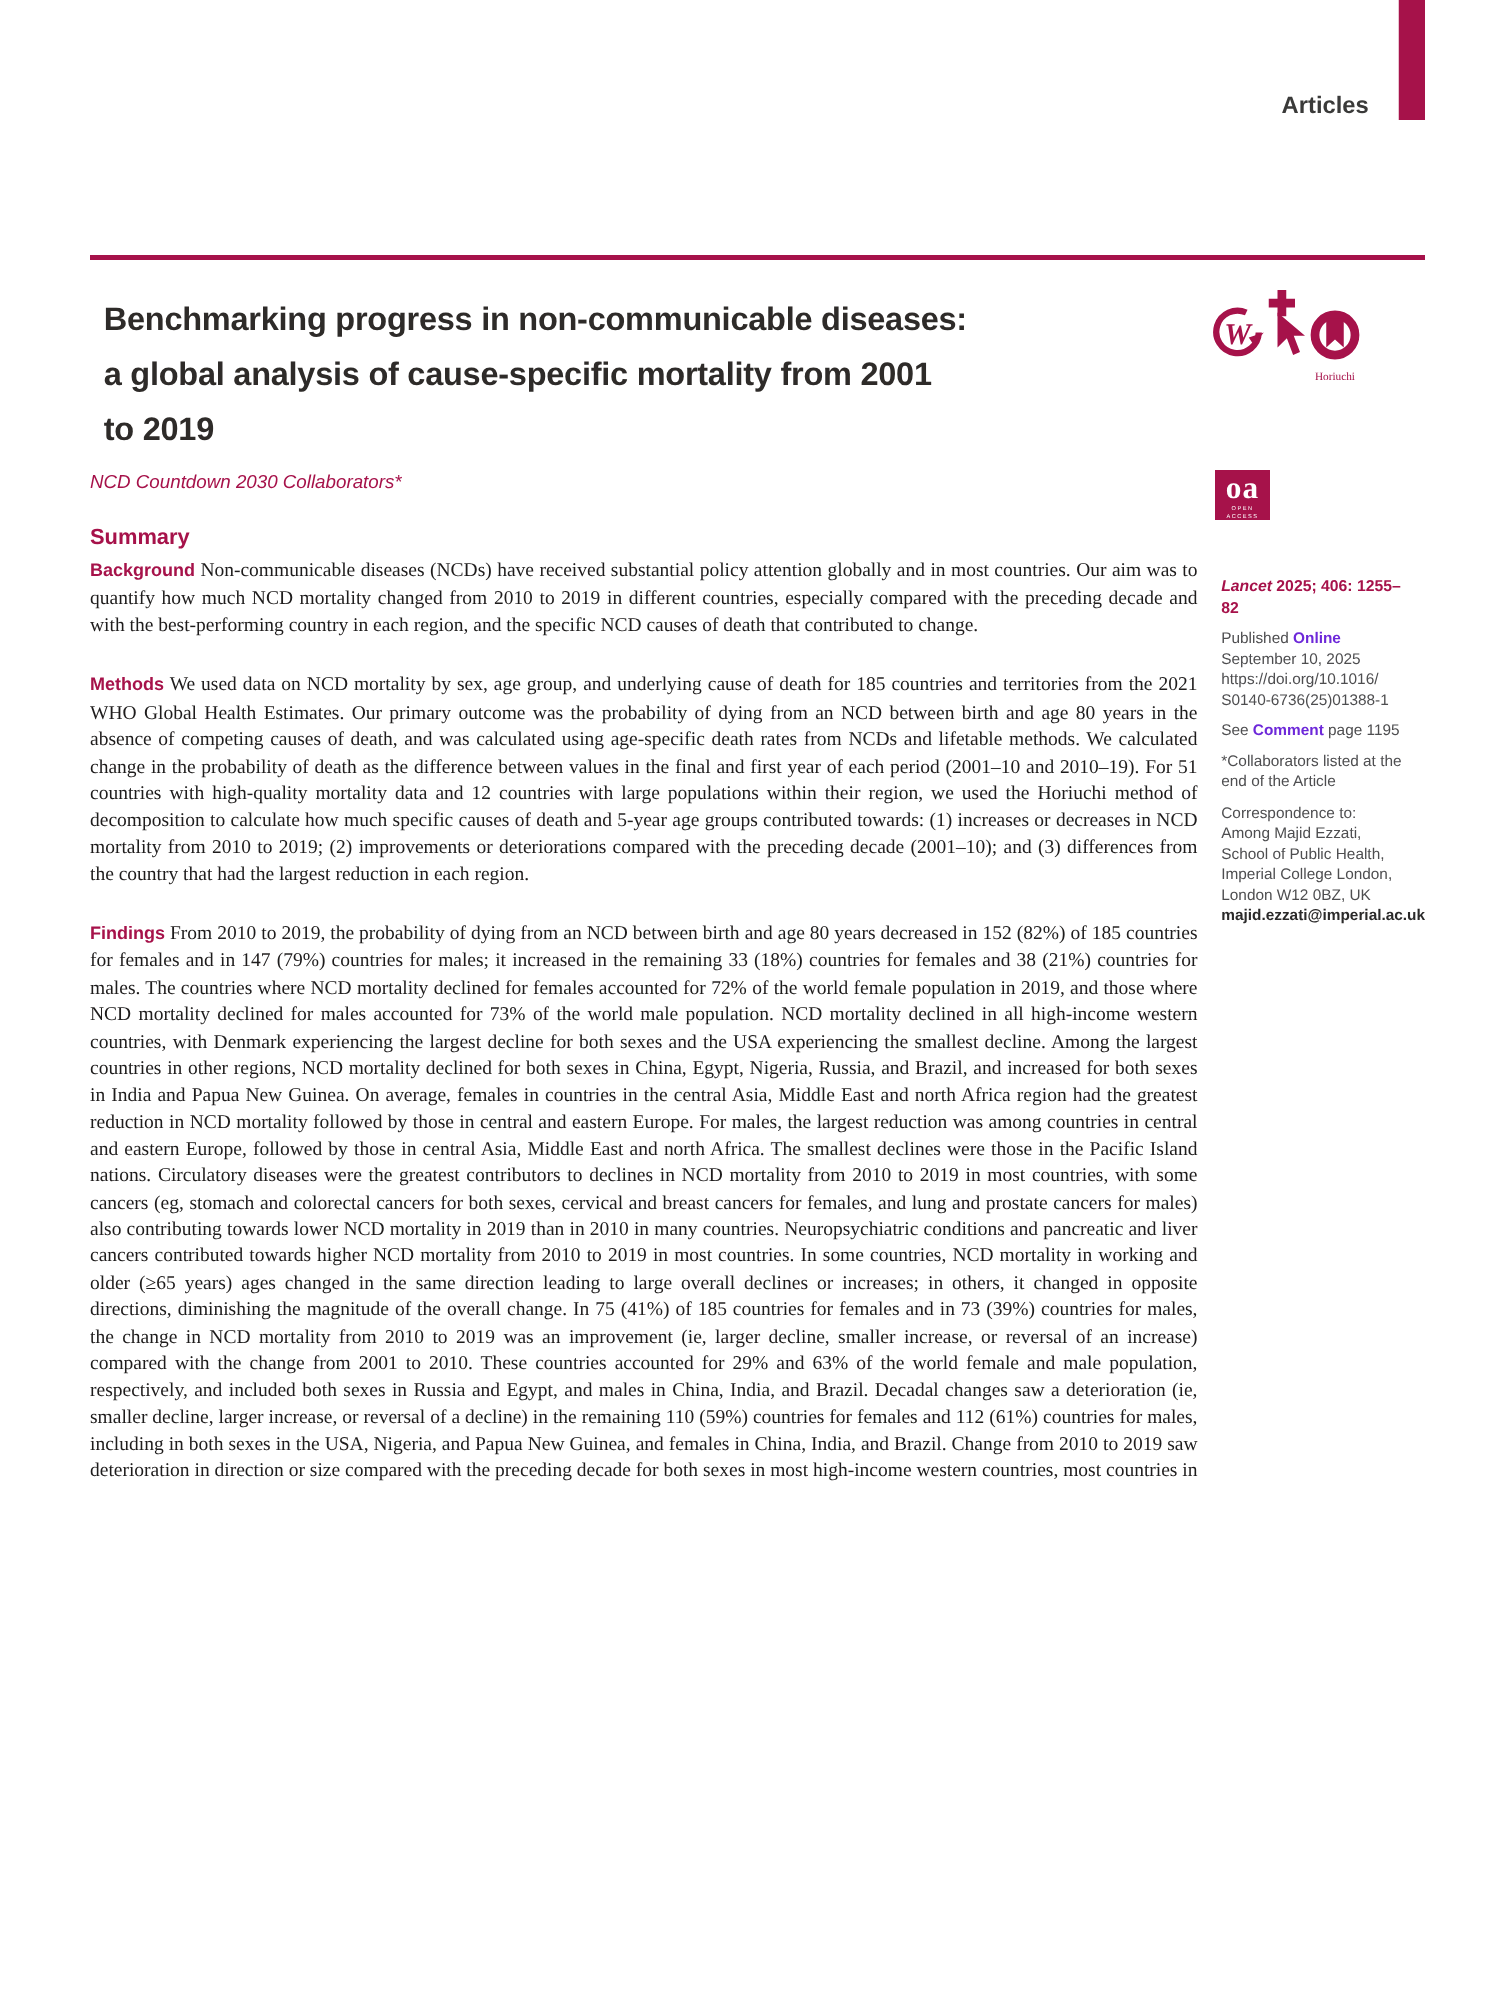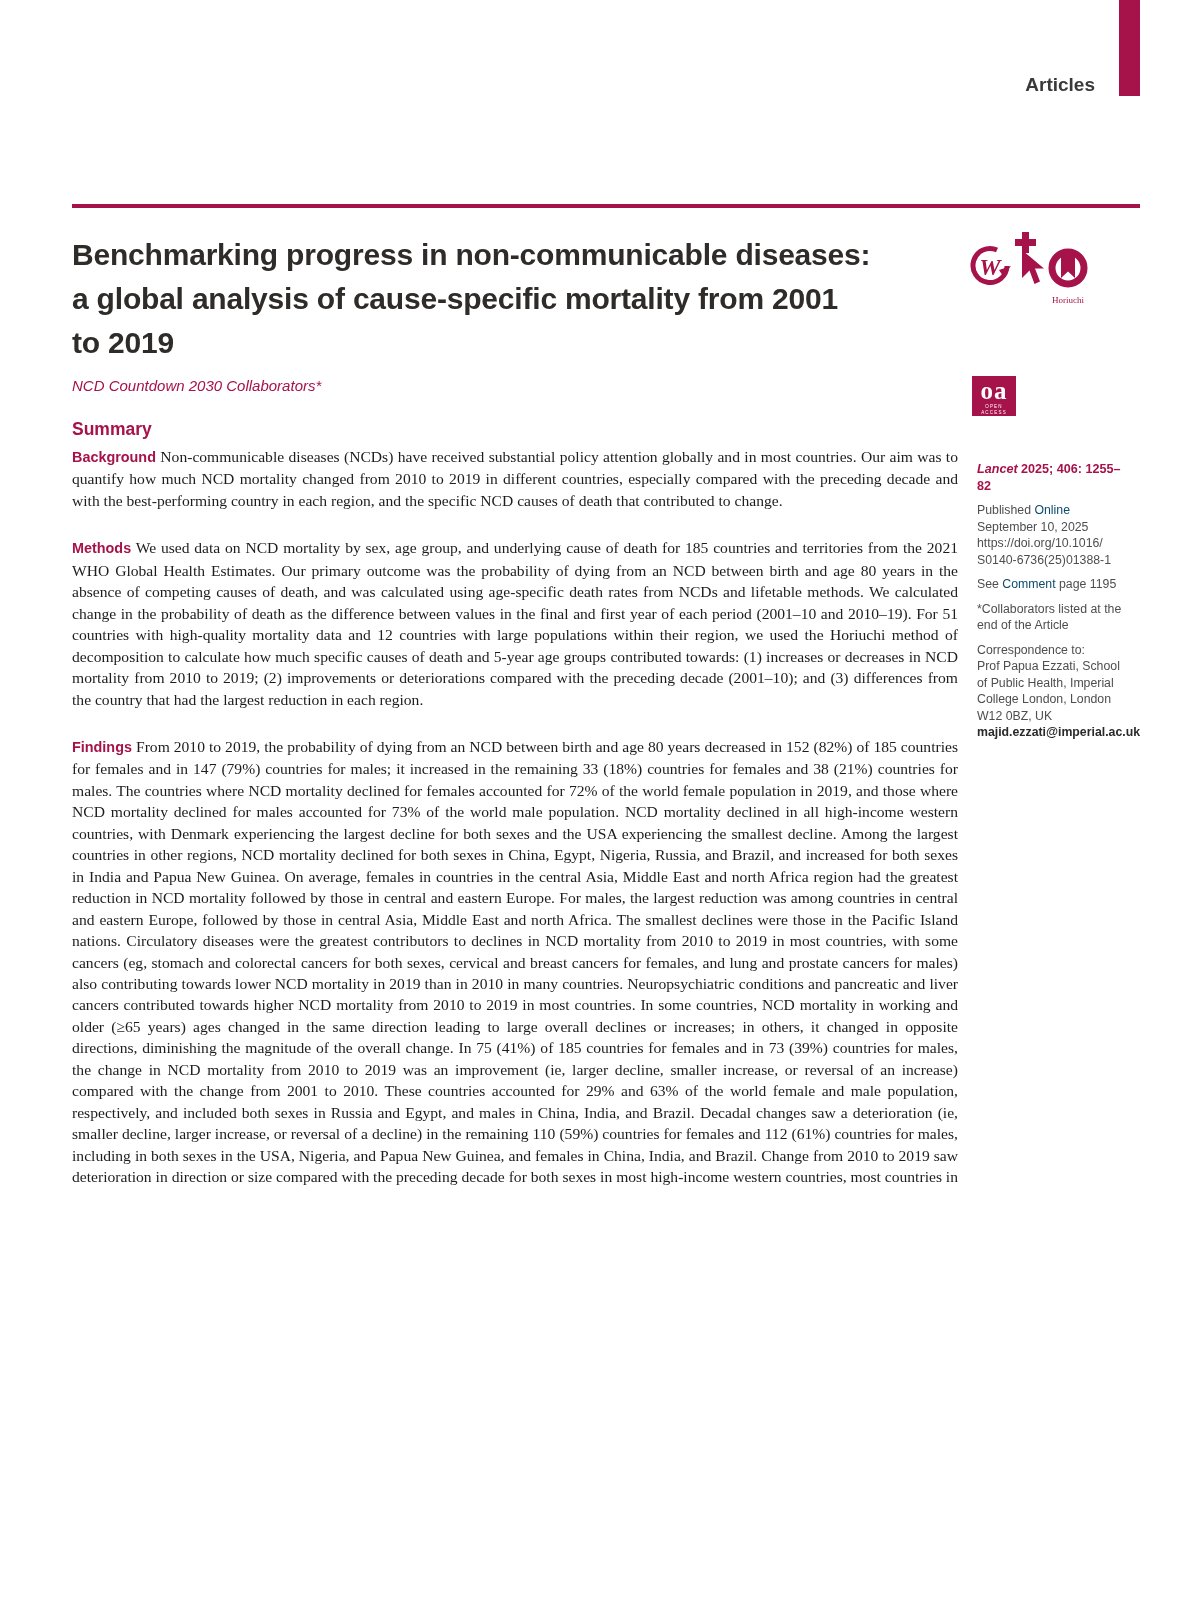--- a/index.html
+++ b/index.html
@@ -19,22 +19,22 @@
   .corner-block{
     position:absolute;top:0;left:1119px;width:21px;height:96px;
     background:#A6124A;
   }
   .top-rule{
     position:absolute;top:204px;left:72px;width:1068px;height:4px;
     background:#A6124A;
   }
   
   .title{
-    position:absolute;top:233px;left:72px;width:890px;
-    font-size:30px;line-height:44px;font-weight:bold;
+    position:absolute;top:233px;left:83px;width:890px;
+    font-size:26px;line-height:44px;font-weight:bold;
     letter-spacing:-0.2px;color:#2e2b29;
   }
   .title div{display:block;}
   .authors{
     position:absolute;top:377px;left:72px;
     font-style:italic;font-size:15px;color:#A6124A;
   }
   
   .icon-abs{position:absolute;}
   .crossmark-text{
@@ -71,21 +71,21 @@
     font-family:"Liberation Sans", sans-serif;
     font-weight:bold;color:#A6124A;font-size:14.4px;
   }
   
   .sidebar{
     position:absolute;top:461px;left:977px;width:152px;
     font-size:12.3px;line-height:16.5px;color:#4e4e50;
   }
   .sidebar .block{margin-bottom:8px;}
   .citation{font-weight:bold;color:#A6124A;font-size:12.6px;}
-  .blue-link{color:#0c4a6e;font-weight:normal;text-decoration:none;cursor:pointer;}
+  .blue-link{color:#6d28d9;font-weight:bold;text-decoration:none;cursor:pointer;}
   .email{font-weight:bold;color:#2b2a2a;}
   
   .footer-left{
     position:absolute;top:1561px;left:72px;font-size:16px;color:#57585a;
   }
   .footer-left .bold{font-weight:bold;color:#232222;margin-left:14px;}
   .footer-page{
     position:absolute;top:1560px;left:1040px;width:100px;
     text-align:right;font-size:13.5px;font-weight:bold;color:#4c4c4e;
   }
@@ -148,21 +148,21 @@
       <span>September 10, 2025</span><br>
       <a style="color:inherit;text-decoration:none;">https://doi.org/10.1016/</a><br>
       <a style="color:inherit;text-decoration:none;">S0140-6736(25)01388-1</a>
     </div>
     <div class="block">
       <span>See </span><a class="blue-link">Comment</a><span> page 1195</span>
     </div>
     <div class="block">*Collaborators listed at the end of the Article</div>
     <div class="block">
       <span>Correspondence to:</span><br>
-      <span>Prof Papua Ezzati, School of Public Health, Imperial College London, London W12 0BZ, UK</span><br>
+      <span>Among Majid Ezzati, School of Public Health, Imperial College London, London W12 0BZ, UK</span><br>
       <a class="email" style="text-decoration:none;">majid.ezzati@imperial.ac.uk</a>
     </div>
   </div>
 
   <div class="footer-left">
     <span>www.thelancet.com</span><span class="bold">Vol 406</span><span class="bold">September 20, 2025</span>
   </div>
   <div class="footer-page">1255</div>
 
 </div>

